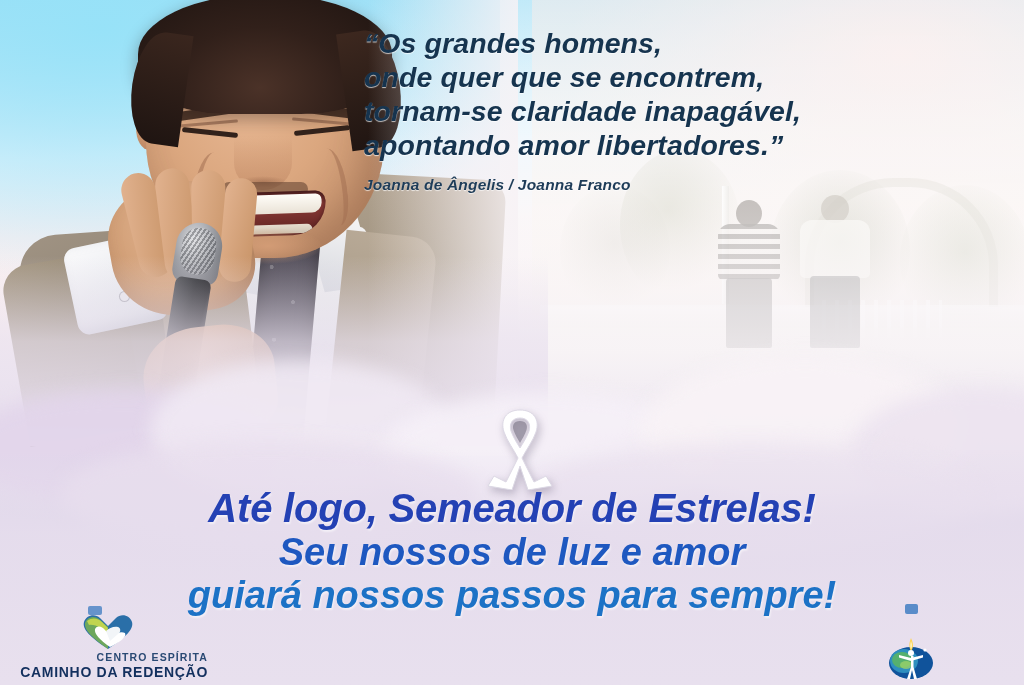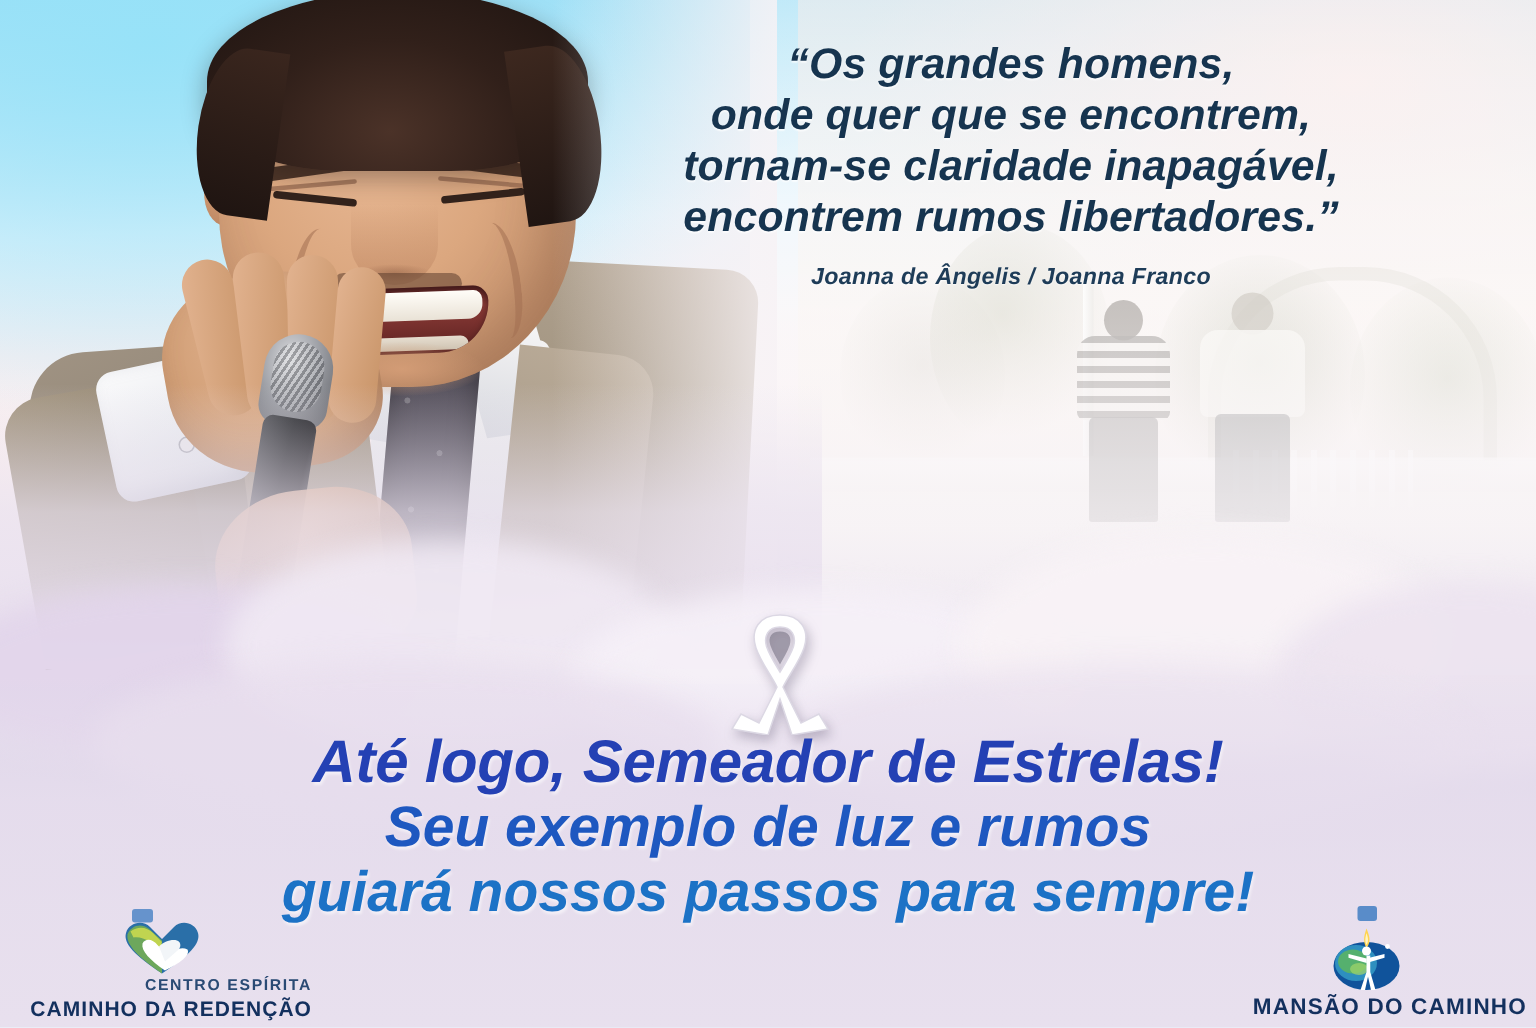--- a/index.html
+++ b/index.html
@@ -263,21 +263,21 @@
     position:absolute;left:-30px;bottom:-20px;width:560px;height:190px;
     background:linear-gradient(180deg,rgba(236,229,240,0) 0%,rgba(234,226,239,.72) 45%,rgba(233,224,238,1) 100%);
   }
   .p-fade-r{
     position:absolute;right:-30px;top:0;width:150px;height:460px;
     background:linear-gradient(90deg,rgba(246,241,245,0),rgba(247,242,245,.85));
   }
 
   
   .quote{
-    position:absolute;right:40px;top:26px;width:620px;text-align:center;
+    position:absolute;right:40px;top:26px;width:620px;text-align:left;
     font-style:italic;font-weight:bold;letter-spacing:.1px;
   }
   .quote .line{
     display:block;font-size:28.5px;line-height:34px;color:#16344f;
     text-shadow:0 1px 1px rgba(255,255,255,.7);
   }
   .quote .attrib{
     display:block;margin-top:14px;font-size:15.5px;font-weight:bold;
     font-style:italic;color:#1e3c58;letter-spacing:.2px;
     text-shadow:0 1px 1px rgba(255,255,255,.7);
@@ -397,35 +397,35 @@
     <div class="cloud c5"></div>
     <div class="cloud c6"></div>
     <div class="cloud c7"></div>
     <div class="cloudbase"></div>
   </div>
 
   <div class="quote">
     <span class="line">“Os grandes homens,</span>
     <span class="line">onde quer que se encontrem,</span>
     <span class="line">tornam-se claridade inapagável,</span>
-    <span class="line">encontrem rumos libertadores.”</span>
+    <span class="line">apontando amor libertadores.”</span>
     <span class="attrib">Joanna de Ângelis / Joanna Franco</span>
   </div>
 
   <div class="ribbon">
     <svg width="76" height="82" viewBox="0 0 76 82" aria-hidden="true">
       <path d="M38 2 C24 2 18 12 22 24 C25 33 32 42 36 50 L24 74 L12 68 L6 78 L30 82 L38 58 L46 82 L70 78 L64 68 L52 74 L40 50 C44 42 51 33 54 24 C58 12 52 2 38 2 Z
                M38 10 C46 10 49 16 47 23 C45 29 41 35 38 40 C35 35 31 29 29 23 C27 16 30 10 38 10 Z" fill="#ffffff" stroke="#dcd8e4" stroke-width="1"></path>
       <path d="M38 13 C44 13 46 17 44.5 22 C43 27 40 31 38 35 C36 31 33 27 31.5 22 C30 17 32 13 38 13 Z" fill="#6f6a7c" opacity=".55"></path>
     </svg>
   </div>
 
   <div class="headline">
     <span class="h1">Até logo, Semeador de Estrelas!</span>
-    <span class="h2">Seu exemplo de luz e rumos</span>
+    <span class="h2">Seu nossos de luz e amor</span>
     <span class="h3">guiará nossos passos para sempre!</span>
   </div>
 
   <div class="stray-dot"></div>
   <div class="stray-dot2"></div>
 
   <div class="logo logo-left">
     <div class="mark">
       <svg width="56" height="40" viewBox="0 0 56 40" aria-hidden="true">
         <path d="M28 38 C10 26 2 18 4 11 C6 4 15 2 20 7 L28 15 L36 7 C41 2 50 4 52 11 C54 18 46 26 28 38 Z" fill="#2a6fa8"></path>
@@ -448,16 +448,15 @@
         <ellipse cx="22" cy="30" rx="6" ry="4" fill="#9ed36a" opacity=".75"></ellipse>
         <path d="M27 16 C24 11 26 6 27 3 C28 6 31 11 27 16 Z" fill="#ffd451"></path>
         <path d="M27 14 C25.5 11 26.5 8 27 6 C27.6 8 29 11 27 14 Z" fill="#fff4c2"></path>
         <circle cx="27" cy="18" r="3" fill="#ffffff"></circle>
         <path d="M27 21 L27 32 L23 44 L26 44 L28 35 L30 44 L33 44 L29.5 32 L29.5 21 Z" fill="#ffffff"></path>
         <path d="M27 23 L15 20 L15 22.5 L27 26 Z" fill="#ffffff"></path>
         <path d="M27 23 L39 20 L39 22.5 L27 26 Z" fill="#ffffff"></path>
         <circle cx="41" cy="15" r="1.6" fill="#ffffff"></circle>
       </svg>
     </div>
-    <span class="t-single">MANSÃO DO CAMINHO</span>
   </div>
 
 </div>
 
 </body></html>

